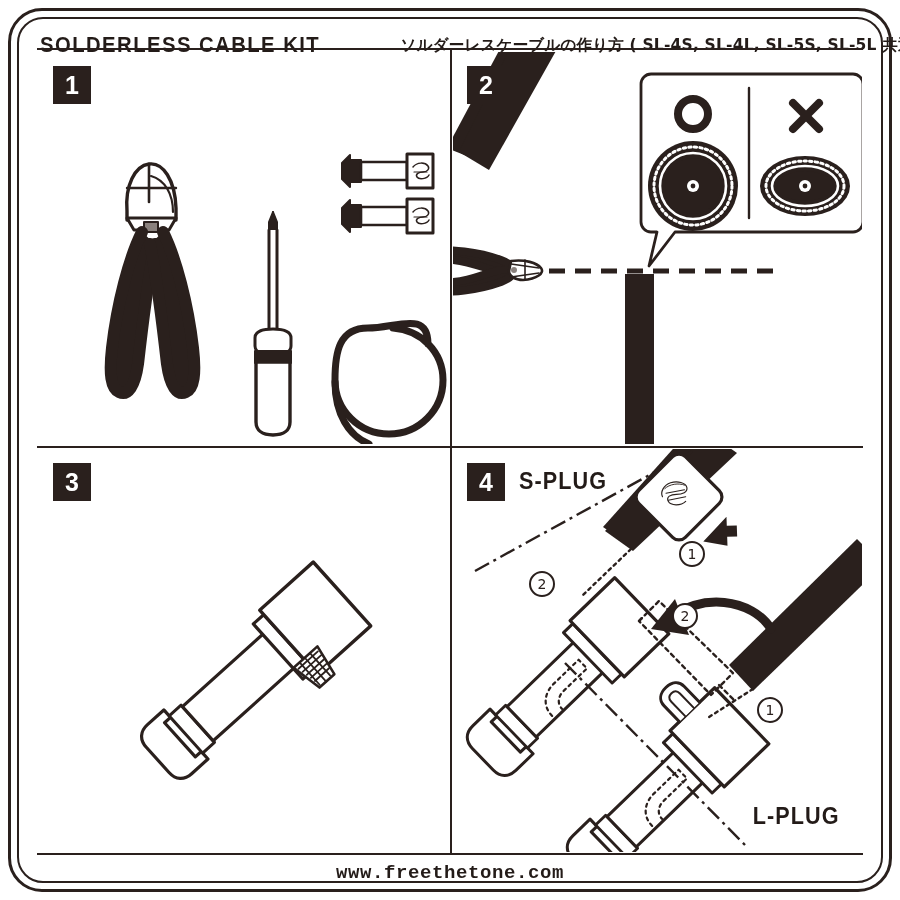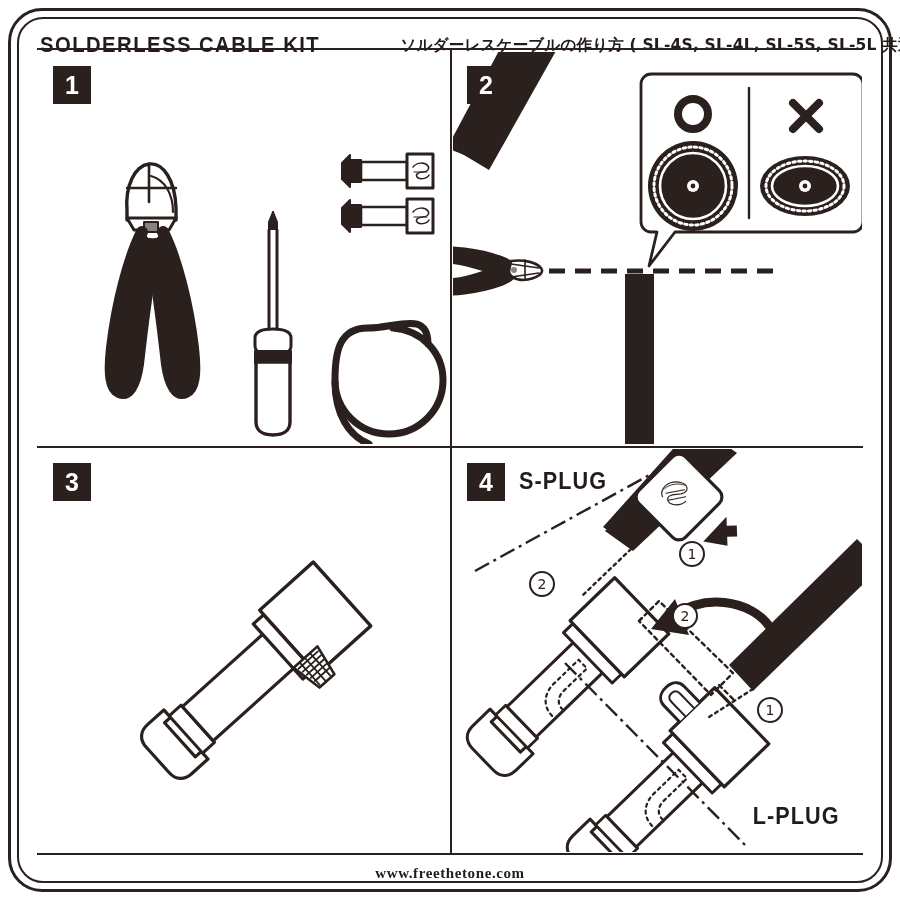--- a/index.html
+++ b/index.html
@@ -85,23 +85,23 @@
     width: 826px; height: 0;
     border-top: 2px solid #2a201d;
   }
   .footer {
     position: absolute;
     left: 37px; top: 856px;
     width: 826px; height: 34px;
     display: flex; align-items: center; justify-content: center;
   }
   .footer-url {
-    font-family: Liberation Serif, serif;
+    font-family: Liberation Mono, monospace;
     font-weight: 700;
-    font-size: 15px;
+    font-size: 19px;
     letter-spacing: 0.6px;
     color: #231b18;
   }
   
   .panel { position: absolute; overflow: hidden; }
   #panel1 { left: 39px;  top: 52px;  width: 409px; height: 392px; }
   #panel2 { left: 453px; top: 52px;  width: 409px; height: 392px; }
   #panel3 { left: 39px;  top: 449px; width: 409px; height: 403px; }
   #panel4 { left: 453px; top: 449px; width: 409px; height: 403px; }
   .badge {

